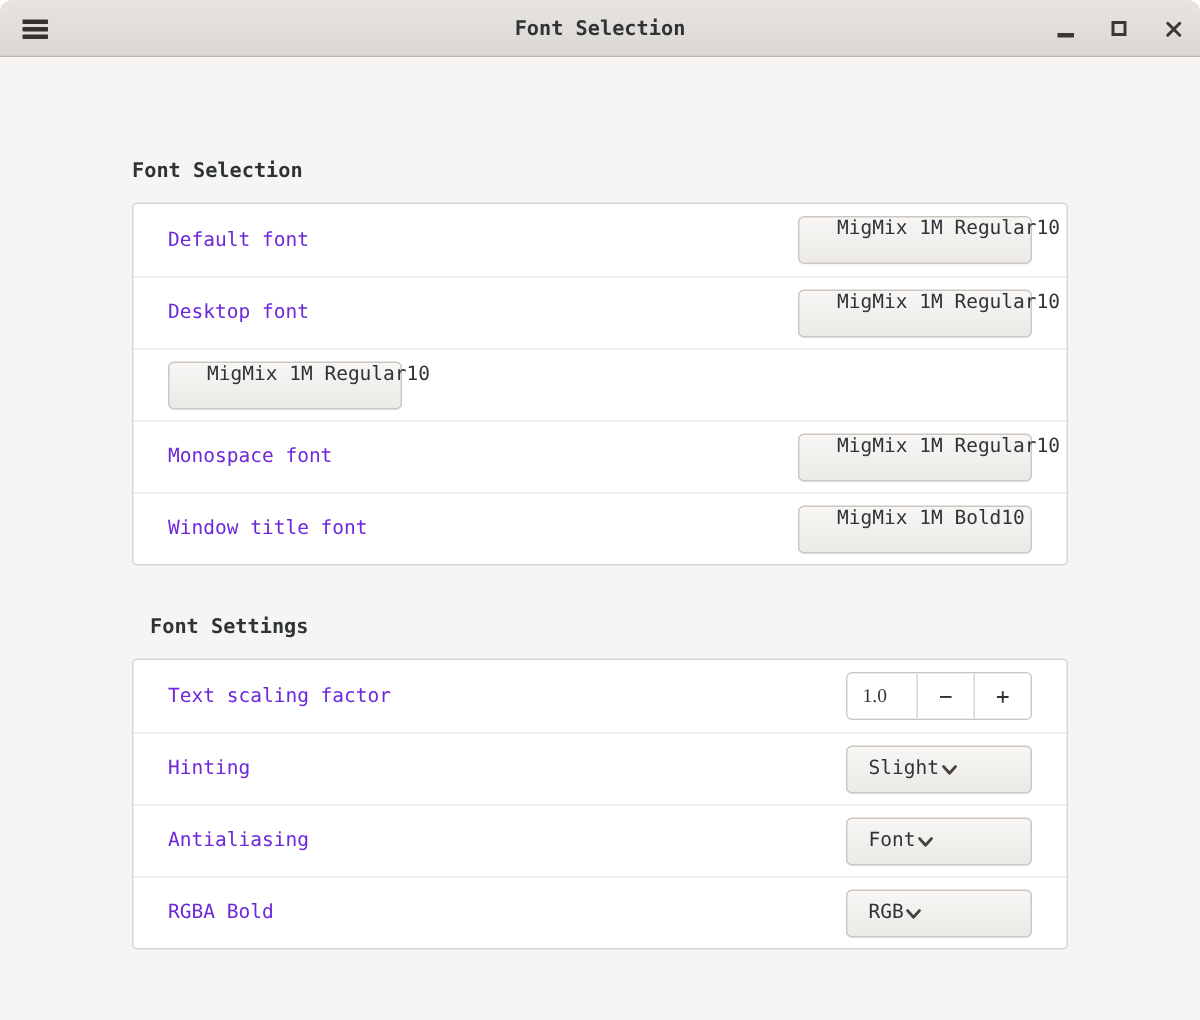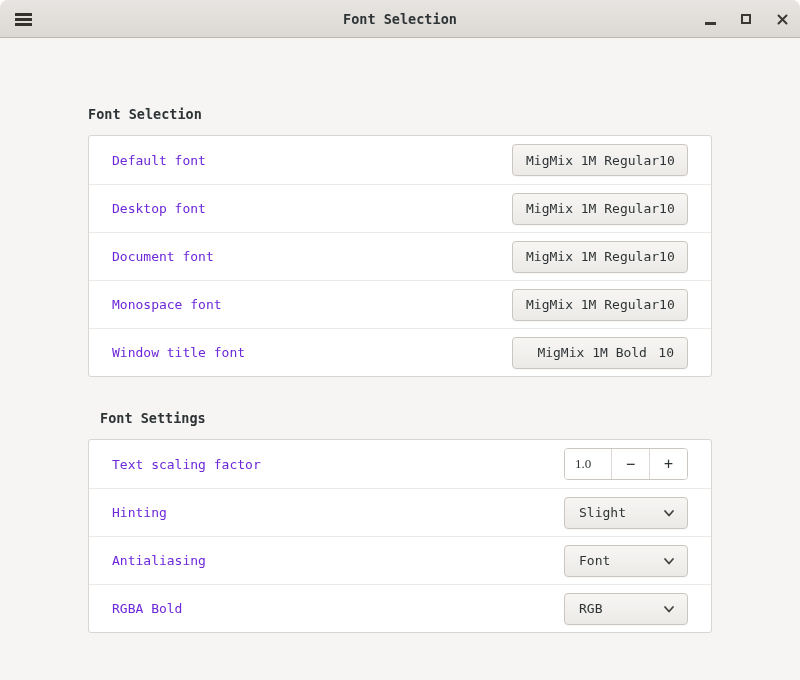--- a/index.html
+++ b/index.html
@@ -70,23 +70,23 @@
   .row {
     display: flex; align-items: center;
     height: 48px;
     padding: 0 23px;
   }
   .row + .row { border-top: 1px solid #ebe8e5; }
   .row-label { flex: 1; font-size: 13px; color: #6d28d9; }
 
   
   .font-btn {
-    width: 176px; height: 32px;
-    display: flex; align-items: center;
-    padding: 0 13px;
+    width: 156px; height: 32px;
+    display: flex; 
+    padding: 0 25px;
     border: 1px solid #ccc6c0; border-radius: 4px;
     background: linear-gradient(#f7f6f4, #eceae7);
     font-family: inherit; font-size: 13px; color: #2e3436;
     cursor: pointer;
     box-shadow: 0 1px 1px rgba(0,0,0,0.04);
   }
   .font-btn .font-name { flex: 1; text-align: center; white-space: nowrap; }
   .font-btn .font-size { font-weight: normal; }
 
   
@@ -109,21 +109,21 @@
     border: none; border-left: 1px solid #dcd8d4;
     background: #ffffff;
     font-family: inherit; font-size: 15px; color: #2e3436;
     display: flex; align-items: center; justify-content: center;
     cursor: pointer;
   }
 
   
   .dropdown {
     width: 124px; height: 32px;
-    display: flex; align-items: center; justify-content: space-between;
+    display: flex; align-items: center; 
     padding: 0 11px 0 14px;
     border: 1px solid #ccc6c0; border-radius: 4px;
     background: linear-gradient(#f7f6f4, #eceae7);
     font-family: inherit; font-size: 13px; color: #2e3436;
     cursor: pointer;
     box-shadow: 0 1px 1px rgba(0,0,0,0.04);
   }
   .chevron { display: block; }
 </style>
 </head>
@@ -171,21 +171,20 @@
 
       <div class="row">
         <span class="row-label">Desktop font</span>
         <button class="font-btn">
           <span class="font-name">MigMix 1M Regular</span>
           <span class="font-size">10</span>
         </button>
       </div>
 
       <div class="row">
-        <span class="row-label">Document font</span>
         <button class="font-btn">
           <span class="font-name">MigMix 1M Regular</span>
           <span class="font-size">10</span>
         </button>
       </div>
 
       <div class="row">
         <span class="row-label">Monospace font</span>
         <button class="font-btn">
           <span class="font-name">MigMix 1M Regular</span>

